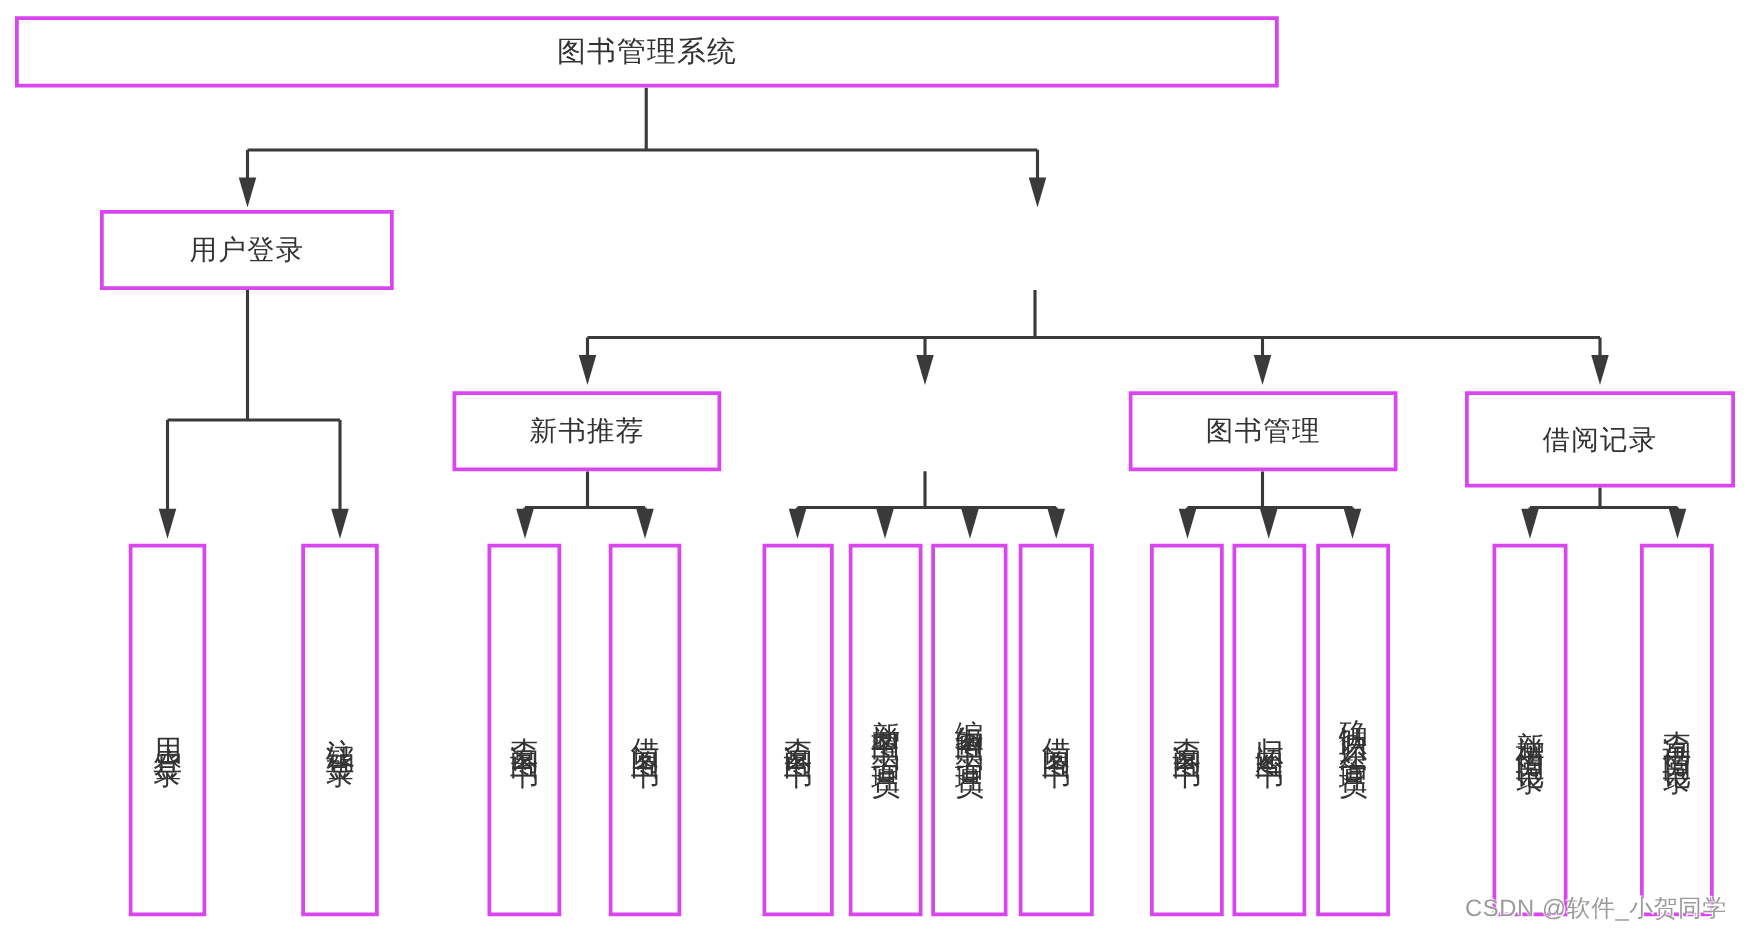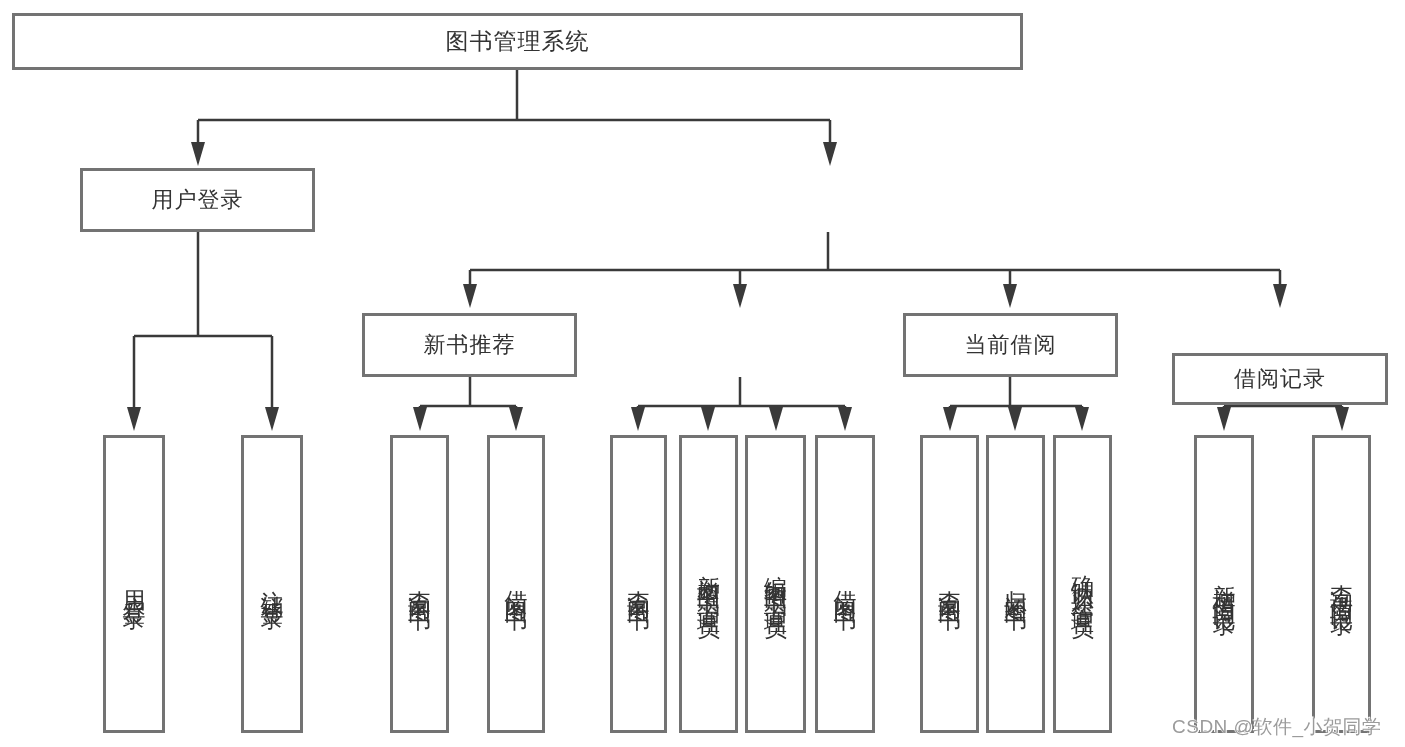--- a/index.html
+++ b/index.html
@@ -13,21 +13,21 @@
   }
   .connectors {
     position: absolute;
     left: 0; top: 0;
     width: 1405px; height: 747px;
     z-index: 1;
   }
   .node {
     position: absolute;
     box-sizing: border-box;
-    border: 3px solid #737373;
+    border: 3px solid #d946ef;
     background: #ffffff;
     display: flex;
     align-items: center;
     justify-content: center;
     color: #333333;
     z-index: 2;
   }
   .node.h { font-size: 22px; letter-spacing: 1px; }
   .node.root { font-size: 23px; }
   .node.leaf {
@@ -123,22 +123,22 @@
       <polygon points="1217,407 1231,407 1224,431"></polygon>
       <polygon points="1335,407 1349,407 1342,431"></polygon>
     </g>
   </svg>
 
   <div class="node h root" style="left:12px; top:13px; width:1011px; height:57px;">图书管理系统</div>
 
   <div class="node h" style="left:80px; top:168px; width:235px; height:64px;">用户登录</div>
 
   <div class="node h" style="left:362px; top:313px; width:215px; height:64px;">新书推荐</div>
-  <div class="node h" style="left:903px; top:313px; width:215px; height:64px;">当前借阅</div>
-  <div class="node h" style="left:1172px; top:313px; width:216px; height:52px;margin-top:40px;">借阅记录</div>
+  <div class="node h" style="left:903px; top:313px; width:215px; height:64px;">图书管理</div>
+  <div class="node h" style="left:1172px; top:313px; width:216px; height:77px;">借阅记录</div>
 
   <div class="node leaf" style="left:103px; width:62px;">
     <span class="vtext">用户登录</span>
   </div>
   <div class="node leaf" style="left:241px; width:62px;">
     <span class="vtext">注销登录</span>
   </div>
 
   <div class="node leaf" style="left:390px; width:59px;">
     <span class="vtext">查询图书</span>

